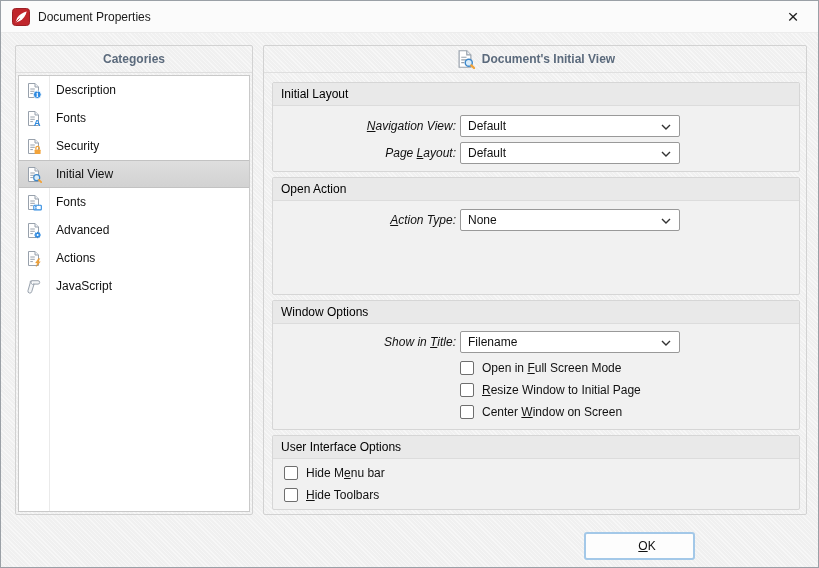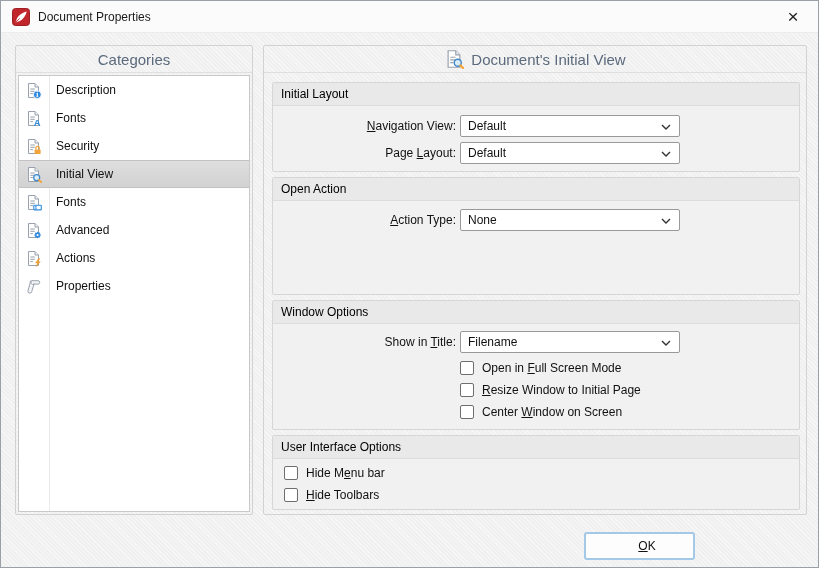--- a/index.html
+++ b/index.html
@@ -27,21 +27,21 @@
   }
 
   .content {
     position: absolute; left: 0; top: 32px; right: 0; bottom: 0;
     background-color: #f0f0f0;
     background-image: repeating-linear-gradient(45deg, rgba(255,255,255,.45) 0 1px, transparent 1px 3px);
   }
 
   .panel-header {
     height: 27px; display: flex; align-items: center; justify-content: center;
-    color: #5b6a7c; font-size: 15px; border-bottom: 1px solid #dfdfdf; gap: 7px;
+    color: #5b6a7c; font-size: 12px; border-bottom: 1px solid #dfdfdf; gap: 7px; font-weight: bold;
   }
 
   
   .left-panel {
     position: absolute; left: 14px; top: 12px; width: 238px; height: 470px;
     border: 1px solid #d2d2d2; border-radius: 2px;
   }
   .cat-list {
     position: absolute; left: 2px; right: 2px; top: 29px; bottom: 2px;
     background: #fff; border: 1px solid #c9c9c9;
@@ -77,21 +77,21 @@
     background: #e9e9e9; border-bottom: 1px solid #dcdcdc;
     color: #000000; font-size: 12px; border-radius: 2px 2px 0 0;
   }
   .g-initial-layout { top: 36px;  height: 90px; }
   .g-open-action    { top: 131px; height: 118px; }
   .g-window-options { top: 254px; height: 130px; }
   .g-ui-options     { top: 389px; height: 75px; }
 
   .flabel {
     position: absolute; left: 0; width: 183px; text-align: right;
-    font-size: 12px; color: #111; line-height: 22px;
+    font-size: 12px; color: #111; line-height: 22px; font-style: italic;
   }
   .combo {
     position: absolute; left: 187px; width: 220px; height: 22px;
     background: #fff; border: 1px solid #999; border-radius: 2px;
     display: flex; align-items: center; padding-left: 7px;
     font-size: 12px; color: #111; cursor: default;
   }
   .combo .chev { position: absolute; right: 8px; top: 8px; display: inline-flex; }
 
   .cb-row { position: absolute; display: flex; align-items: center; height: 15px; }
@@ -232,21 +232,21 @@
 
         <div class="cat-item">
           <span class="icon">
             <svg width="17" height="17" viewBox="0 0 17 17">
               <g fill="#f3f5f7" stroke="#98a1ac">
                 <path d="M6.8 2.7 H13 a1.7 1.7 0 0 1 0 3.4 H8.4"></path>
                 <path d="M6.8 2.7 a1.7 1.7 0 0 0 -1.6 2.2 L3 12.6 a1.9 1.9 0 1 0 3.7 1.1 L9.1 6 a1.7 1.7 0 0 1 -2.3 -3.3 Z"></path>
               </g>
             </svg>
           </span>
-          <span class="lbl">Properties</span>
+          <span class="lbl">JavaScript</span>
         </div>
 
       </div>
     </div>
 
     <div class="right-panel">
       <div class="panel-header">
         <span class="hicon">
           <svg width="20" height="20" viewBox="0 0 17 17">
             <path d="M3.5 1.5 H10 L13.5 5 V15.5 H3.5 Z" fill="#fff" stroke="#98a1ac"></path>

